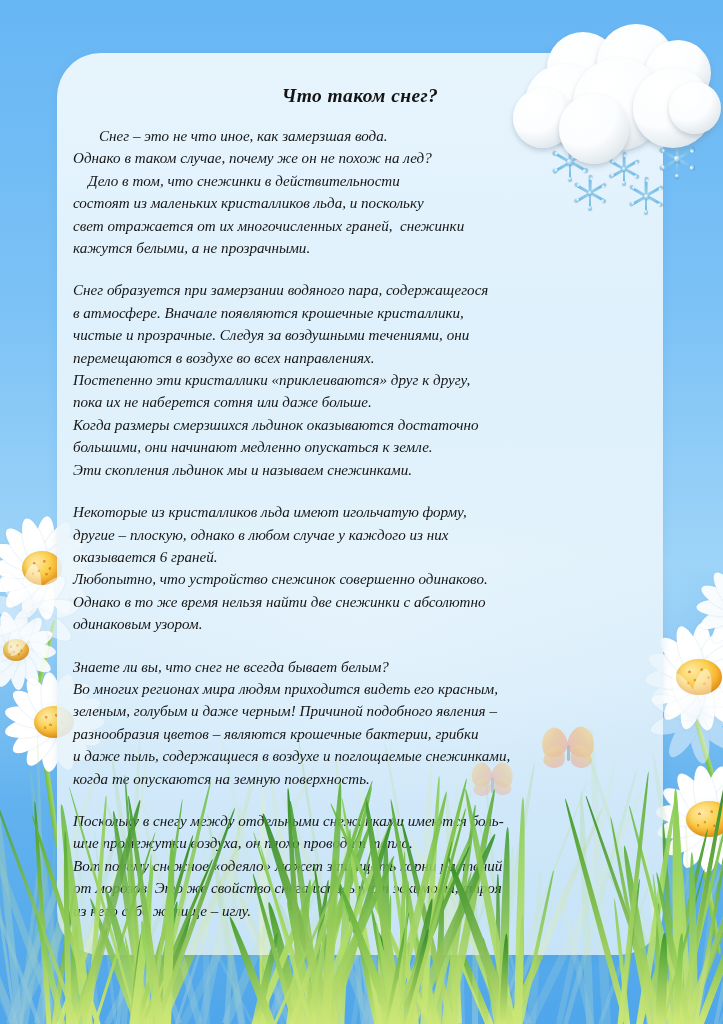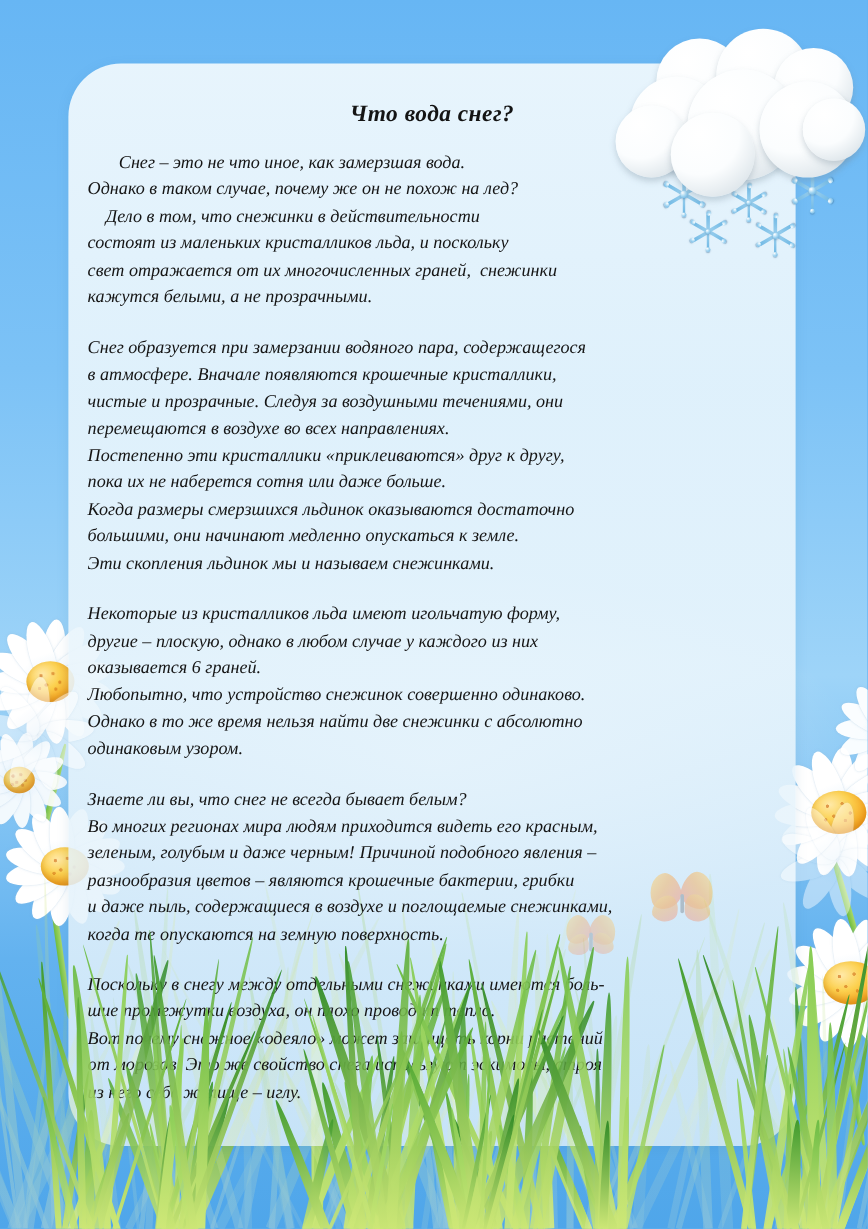--- a/index.html
+++ b/index.html
@@ -653,17 +653,17 @@
         <div class="petal" style="transform: translateY(-100%) rotate(172deg); transform-origin: 50% 100%;"></div>
         <div class="petal" style="transform: translateY(-100%) rotate(212deg); transform-origin: 50% 100%;"></div>
         <div class="petal" style="transform: translateY(-100%) rotate(252deg); transform-origin: 50% 100%;"></div>
         <div class="petal" style="transform: translateY(-100%) rotate(292deg); transform-origin: 50% 100%;"></div>
         <div class="petal" style="transform: translateY(-100%) rotate(332deg); transform-origin: 50% 100%;"></div>
         <div class="core"></div>
       </div>
     </div>
 
   <div class="content">
-    <div class="title">Что вода снег?</div>
+    <div class="title">Что таком снег?</div>
     <div class="body-text" id="body-text"><div class="para"><div><span class="indent"></span>Снег – это не что иное, как замерзшая вода.</div><div>Однако в таком случае, почему же он не похож на лед?</div><div>    Дело в том, что снежинки в действительности</div><div>состоят из маленьких кристалликов льда, и поскольку</div><div>свет отражается от их многочисленных граней,  снежинки</div><div>кажутся белыми, а не прозрачными.</div></div><div class="para"><div>Снег образуется при замерзании водяного пара, содержащегося</div><div>в атмосфере. Вначале появляются крошечные кристаллики,</div><div>чистые и прозрачные. Следуя за воздушными течениями, они</div><div>перемещаются в воздухе во всех направлениях.</div><div>Постепенно эти кристаллики «приклеиваются» друг к другу,</div><div>пока их не наберется сотня или даже больше.</div><div>Когда размеры смерзшихся льдинок оказываются достаточно</div><div>большими, они начинают медленно опускаться к земле.</div><div>Эти скопления льдинок мы и называем снежинками.</div></div><div class="para"><div>Некоторые из кристалликов льда имеют игольчатую форму,</div><div>другие – плоскую, однако в любом случае у каждого из них</div><div>оказывается 6 граней.</div><div>Любопытно, что устройство снежинок совершенно одинаково.</div><div>Однако в то же время нельзя найти две снежинки с абсолютно</div><div>одинаковым узором.</div></div><div class="para"><div>Знаете ли вы, что снег не всегда бывает белым?</div><div>Во многих регионах мира людям приходится видеть его красным,</div><div>зеленым, голубым и даже черным! Причиной подобного явления –</div><div>разнообразия цветов – являются крошечные бактерии, грибки</div><div>и даже пыль, содержащиеся в воздухе и поглощаемые снежинками,</div><div>когда те опускаются на земную поверхность.</div></div><div class="para"><div>Поскольку в снегу между отдельными снежинками имеются боль-</div><div>шие промежутки воздуха, он плохо проводит тепло.</div><div>Вот почему снежное «одеяло» может защищать корни растений</div><div>от морозов. Это же свойство снега используют эскимосы, строя</div><div>из него себе жилище – иглу.</div></div></div>
   </div>
 
 </div>
 
 </body></html>

